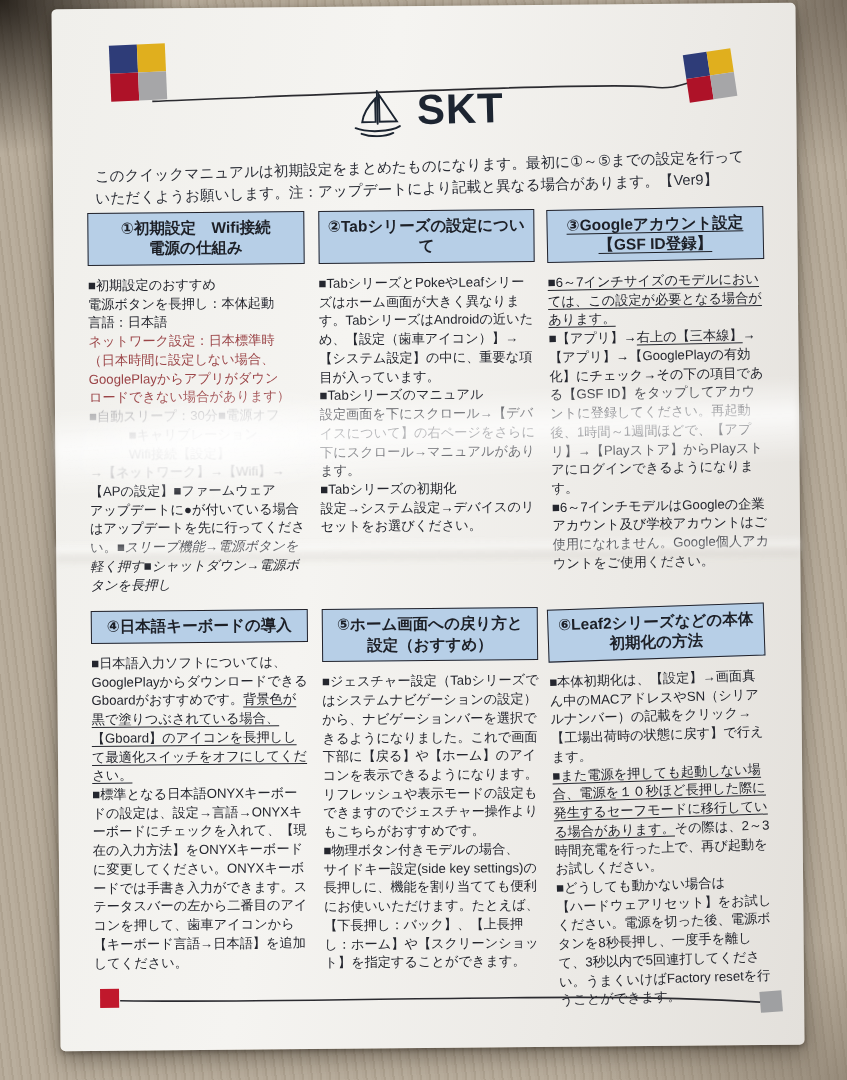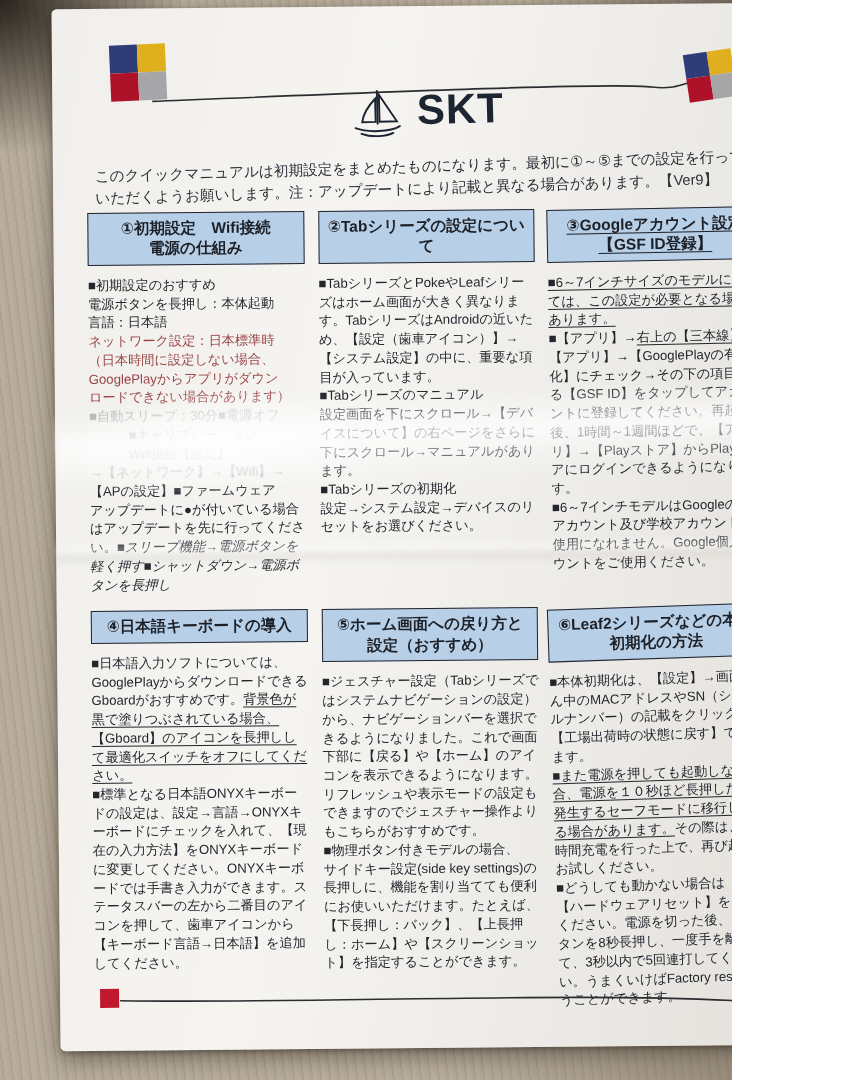--- a/index.html
+++ b/index.html
@@ -1,17 +1,17 @@
 <!DOCTYPE html>
 <html><head>
 <meta charset="utf-8">
 <style>
   html,body{margin:0;padding:0;}
   .photo{
-    position:relative;width:732px;height:1080px;overflow:hidden;
+    position:relative;width:847px;height:1080px;overflow:hidden;
     background:
       radial-gradient(260px 220px at 0% 0%, rgba(25,20,15,.9), rgba(25,20,15,0) 70%),
       radial-gradient(300px 240px at 100% 0%, rgba(70,60,50,.55), rgba(70,60,50,0) 70%),
       radial-gradient(400px 200px at 100% 100%, rgba(120,108,92,.5), rgba(120,108,92,0) 70%),
       repeating-linear-gradient(83deg, #b6aa99 0 3px, #aea290 3px 5px, #b9ae9d 5px 9px),
       #b3a795;
     font-family:"Liberation Sans","DejaVu Sans",sans-serif;
   }
   .paper{
     position:absolute;left:56px;top:6px;width:744px;height:1042px;

